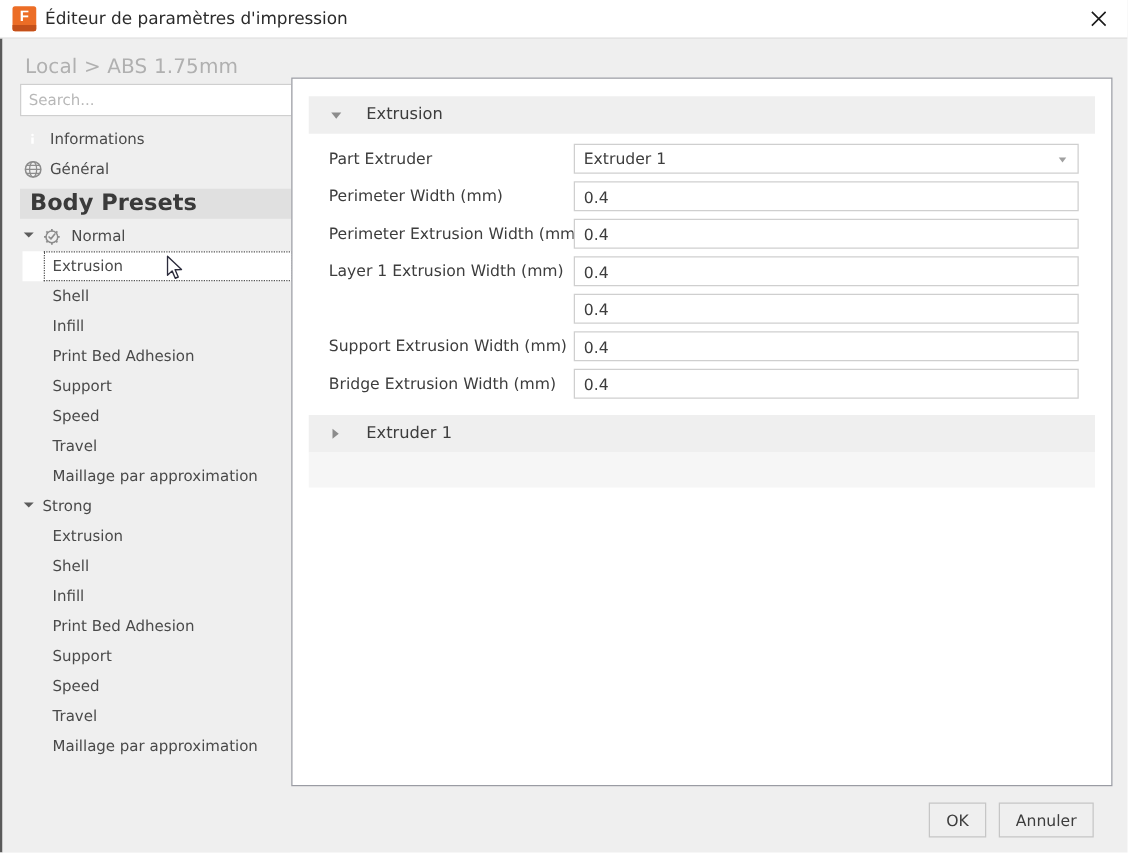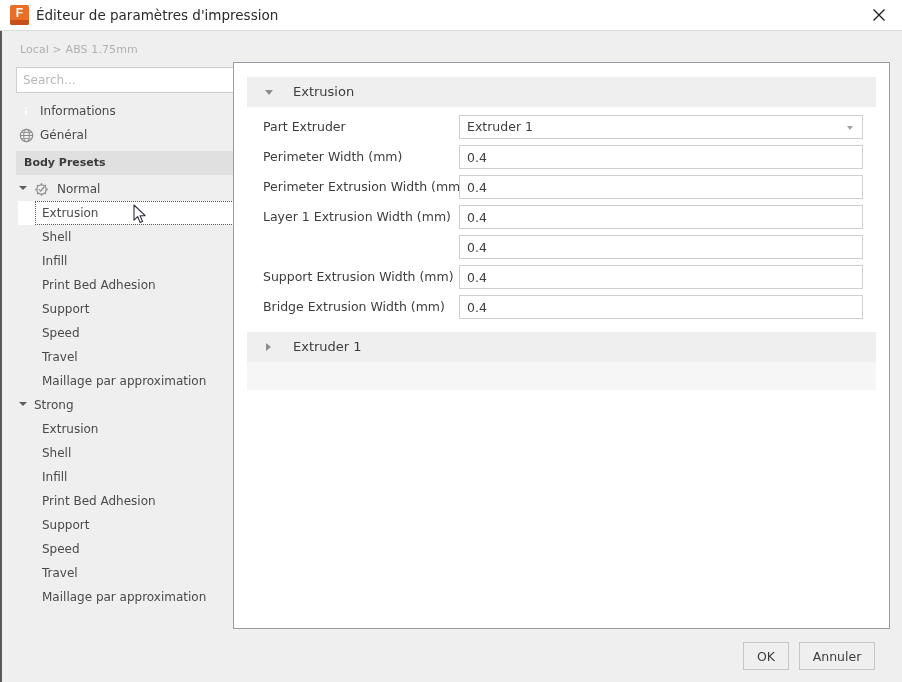--- a/index.html
+++ b/index.html
@@ -87,21 +87,21 @@
   
   #sidebar {
     position: absolute;
     left: 2px; top: 31px;
     width: 230px; height: 651px;
     background: #efefef;
   }
   #breadcrumb {
     position: absolute;
     left: 18px; top: 12px;
-    font-size: 11px;
+    font-size: 16px;
     color: #b0b0b0;
     letter-spacing: 0.1px;
   }
   #search-input {
     position: absolute;
     left: 14px; top: 36px;
     width: 218px; height: 21px;
     box-sizing: border-box;
     border: 1px solid #cfcfcf;
     background: #ffffff;
@@ -170,21 +170,21 @@
     position: absolute;
     left: 14px; top: 0;
     width: 218px; height: 24px;
     background: #e0e0e0;
   }
   .nav-section .lbl {
     position: absolute;
     left: 22px; top: 0;
     line-height: 24px;
     font-weight: bold;
-    font-size: 11px;
+    font-size: 18px;
     color: #3a3a3a;
   }
 
   
   .nav-group .tri {
     position: absolute;
     left: 17px; top: 9px;
     width: 0; height: 0;
     border-left: 4px solid transparent;
     border-right: 4px solid transparent;

